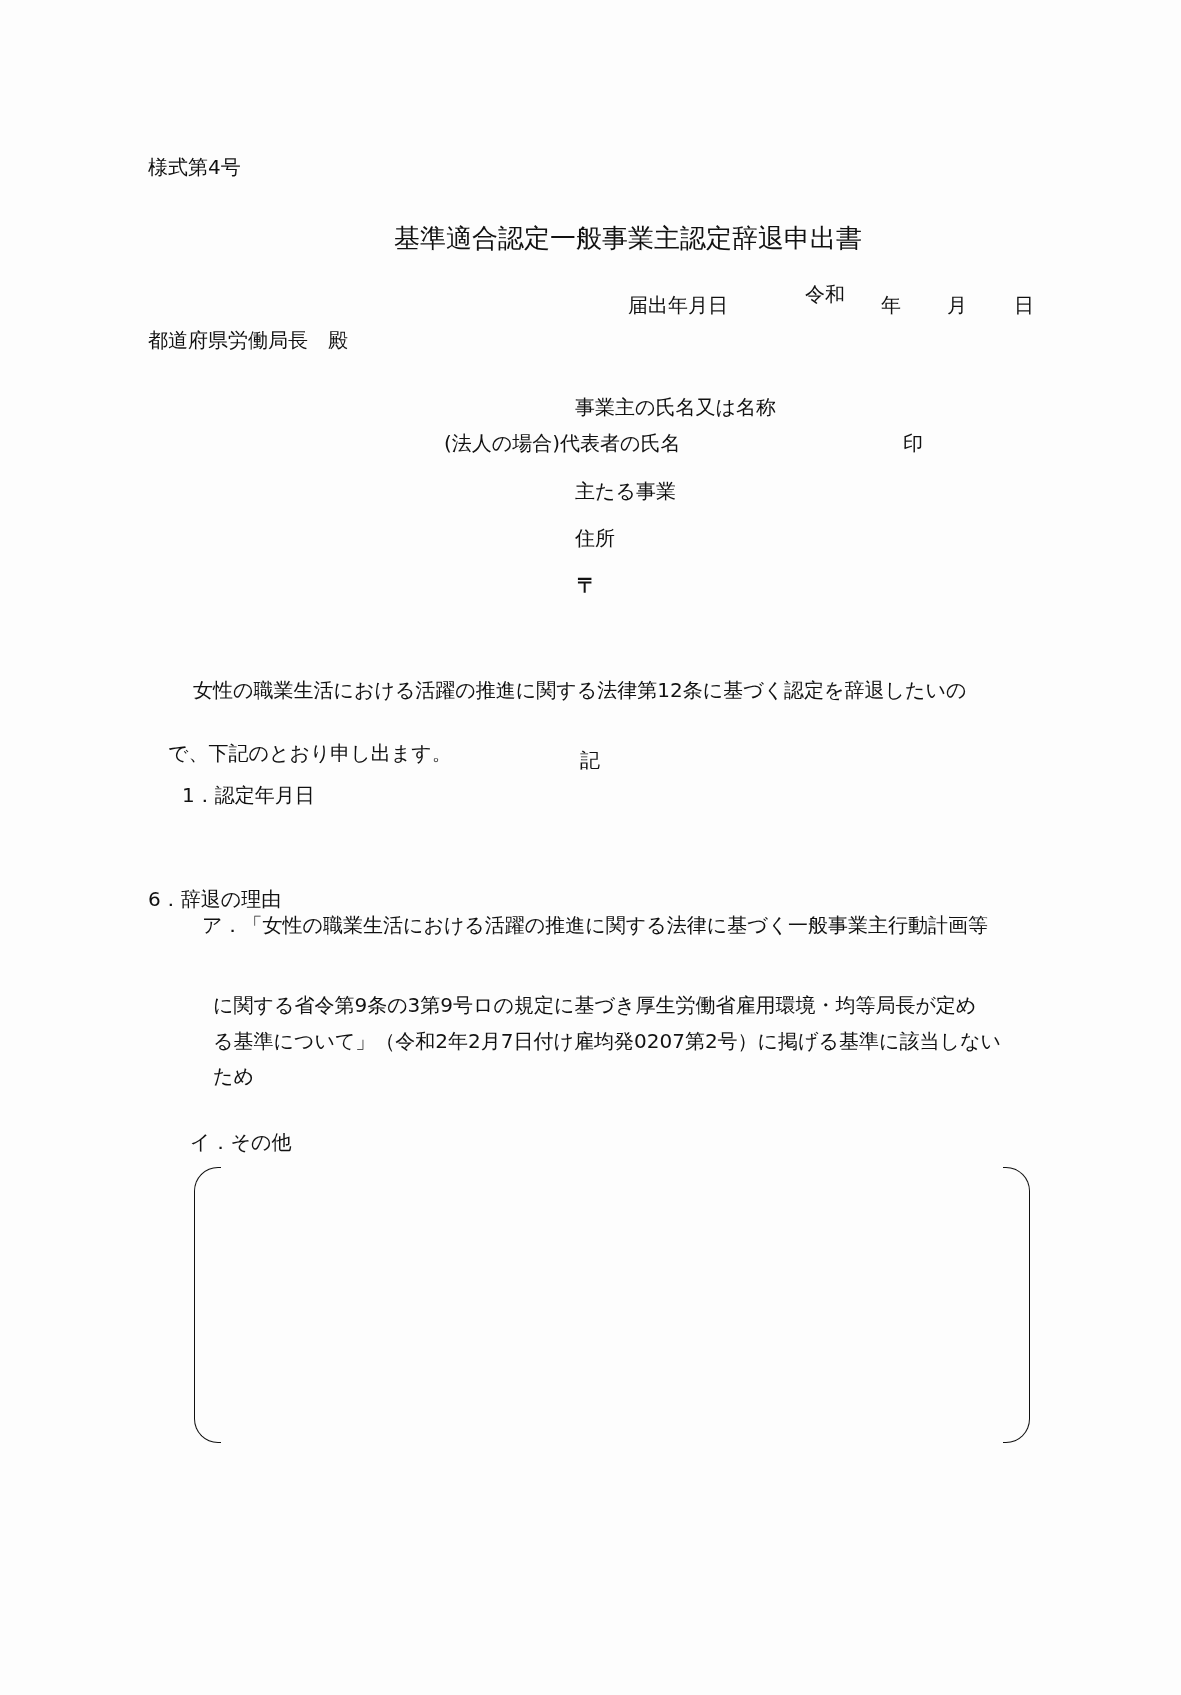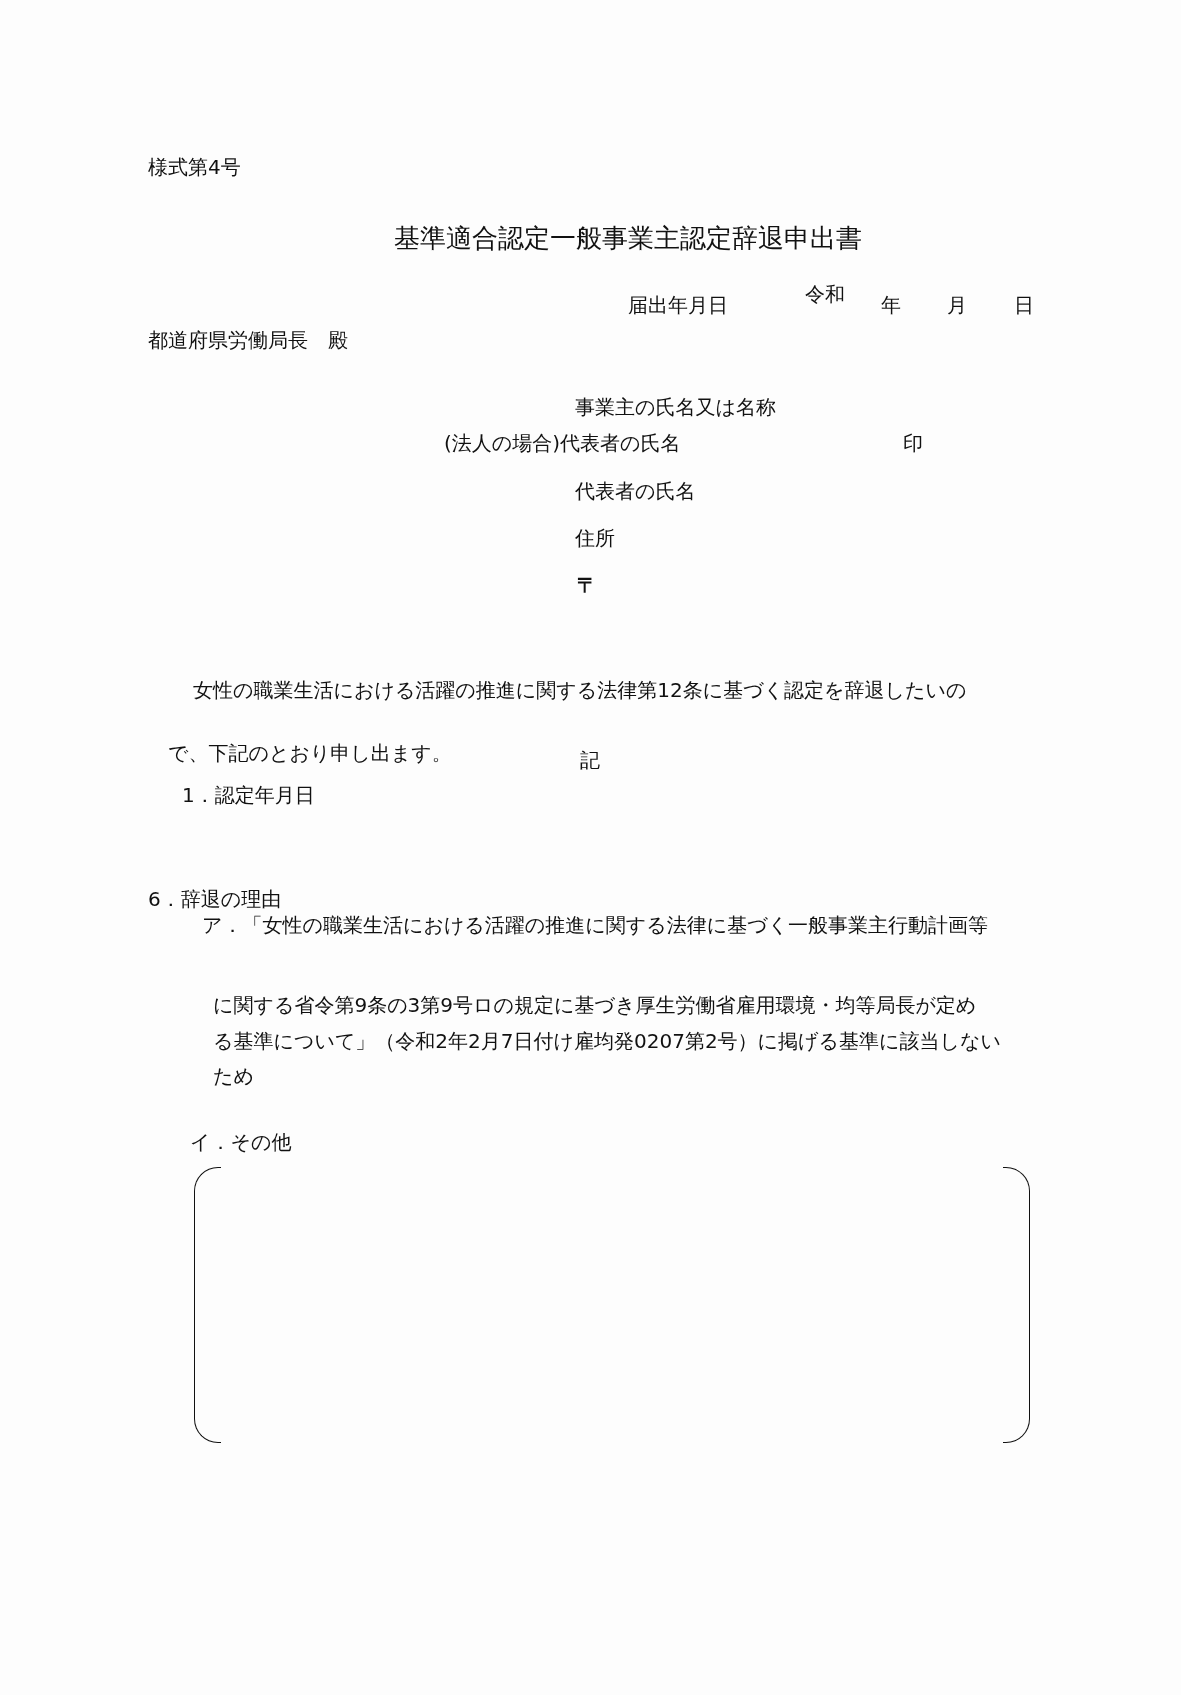--- a/index.html
+++ b/index.html
@@ -25,21 +25,21 @@
 <div class="t" style="left:805px;top:284px;">令和</div>
 <div class="t" style="left:881px;top:295px;">年</div>
 <div class="t" style="left:947px;top:295px;">月</div>
 <div class="t" style="left:1014px;top:295px;">日</div>
 
 <div class="t" style="left:148px;top:330px;">都道府県労働局長　殿</div>
 
 <div class="t" style="left:575px;top:365px;margin-top:32px;">事業主の氏名又は名称</div>
 <div class="t" style="left:444px;top:433px;">(法人の場合)代表者の氏名</div>
 <div class="t" style="left:903px;top:433px;">印</div>
-<div class="t" style="left:575px;top:481px;">代表者の氏名</div>
+<div class="t" style="left:575px;top:481px;">主たる事業</div>
 <div class="t" style="left:575px;top:528px;">住所</div>
 <div class="t" style="left:577px;top:575px;font-weight:bold;">〒</div>
 
 <div class="t" style="left:193px;top:680px;">女性の職業生活における活躍の推進に関する法律第12条に基づく認定を辞退したいの</div>
 <div class="t" style="left:168px;top:715px;margin-top:28px;">で、下記のとおり申し出ます。</div>
 <div class="t" style="left:580px;top:750px;">記</div>
 
 <div class="t" style="left:148px;top:785px;margin-left:34px;">1．認定年月日</div>
 <div class="t" style="left:148px;top:889px;">6．辞退の理由</div>
 

